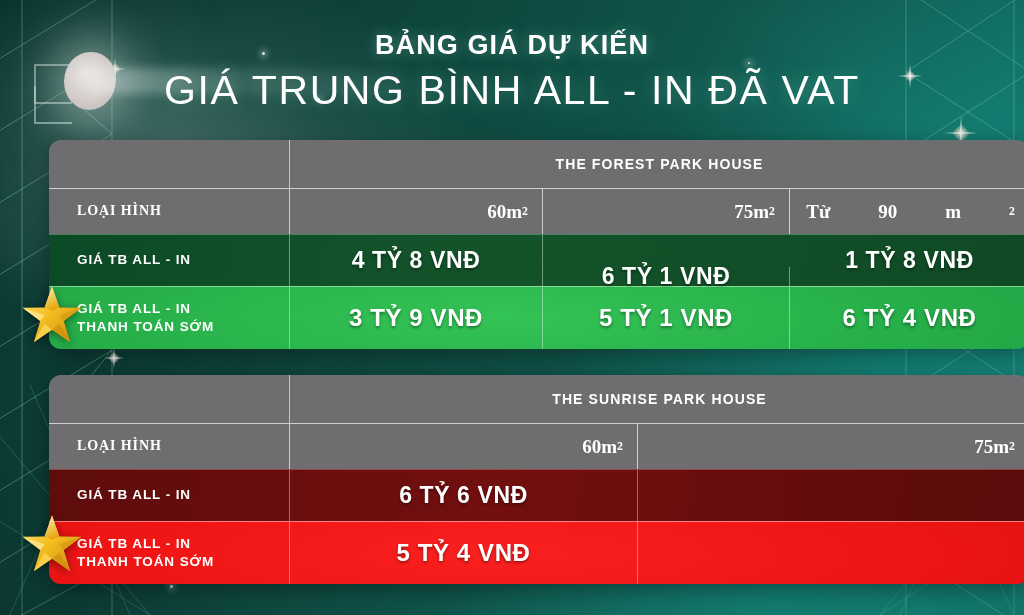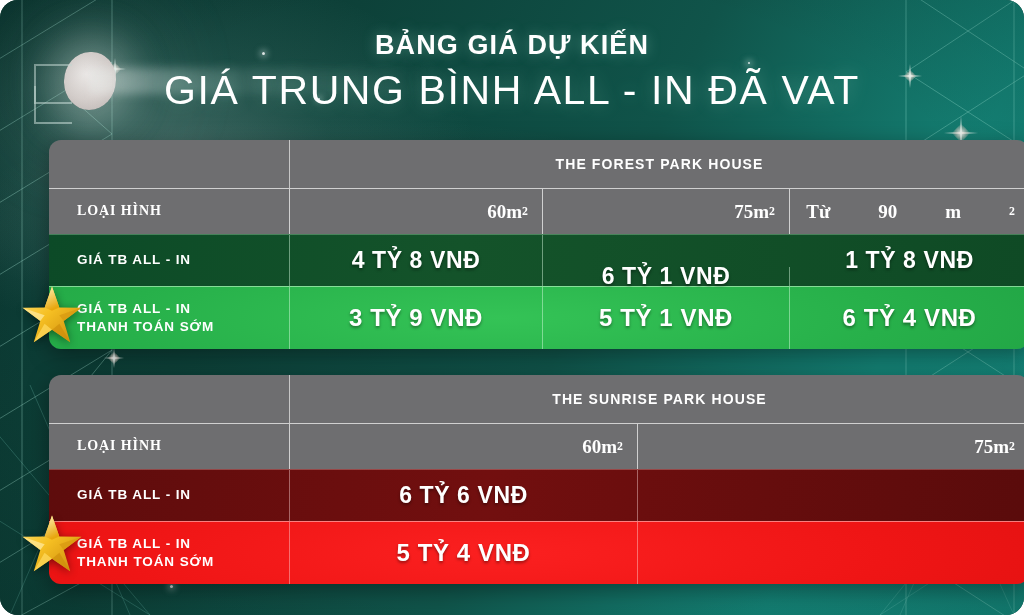--- a/index.html
+++ b/index.html
@@ -8,21 +8,20 @@
     width:1024px; height:615px;
     overflow:hidden;
     font-family:"Liberation Sans", sans-serif;
   }
 
   #stage {
     position:relative;
     width:1024px; height:615px;
     background:#0d3c34;
     overflow:hidden;
-    border-radius:18px;
   }
 
   
   .bg-base {
     position:absolute; inset:0;
     background:
       radial-gradient(ellipse 420px 260px at 17% 25%, rgba(215,230,228,0.26) 0%, rgba(160,200,195,0.10) 38%, rgba(13,60,52,0) 72%),
       radial-gradient(ellipse 560px 150px at 33% 36%, rgba(200,220,218,0.13) 0%, rgba(13,60,52,0) 70%),
       linear-gradient(115deg, #0a3630 0%, #0d4038 26%, #10544a 55%, #148074 80%, #15887c 100%);
   }

